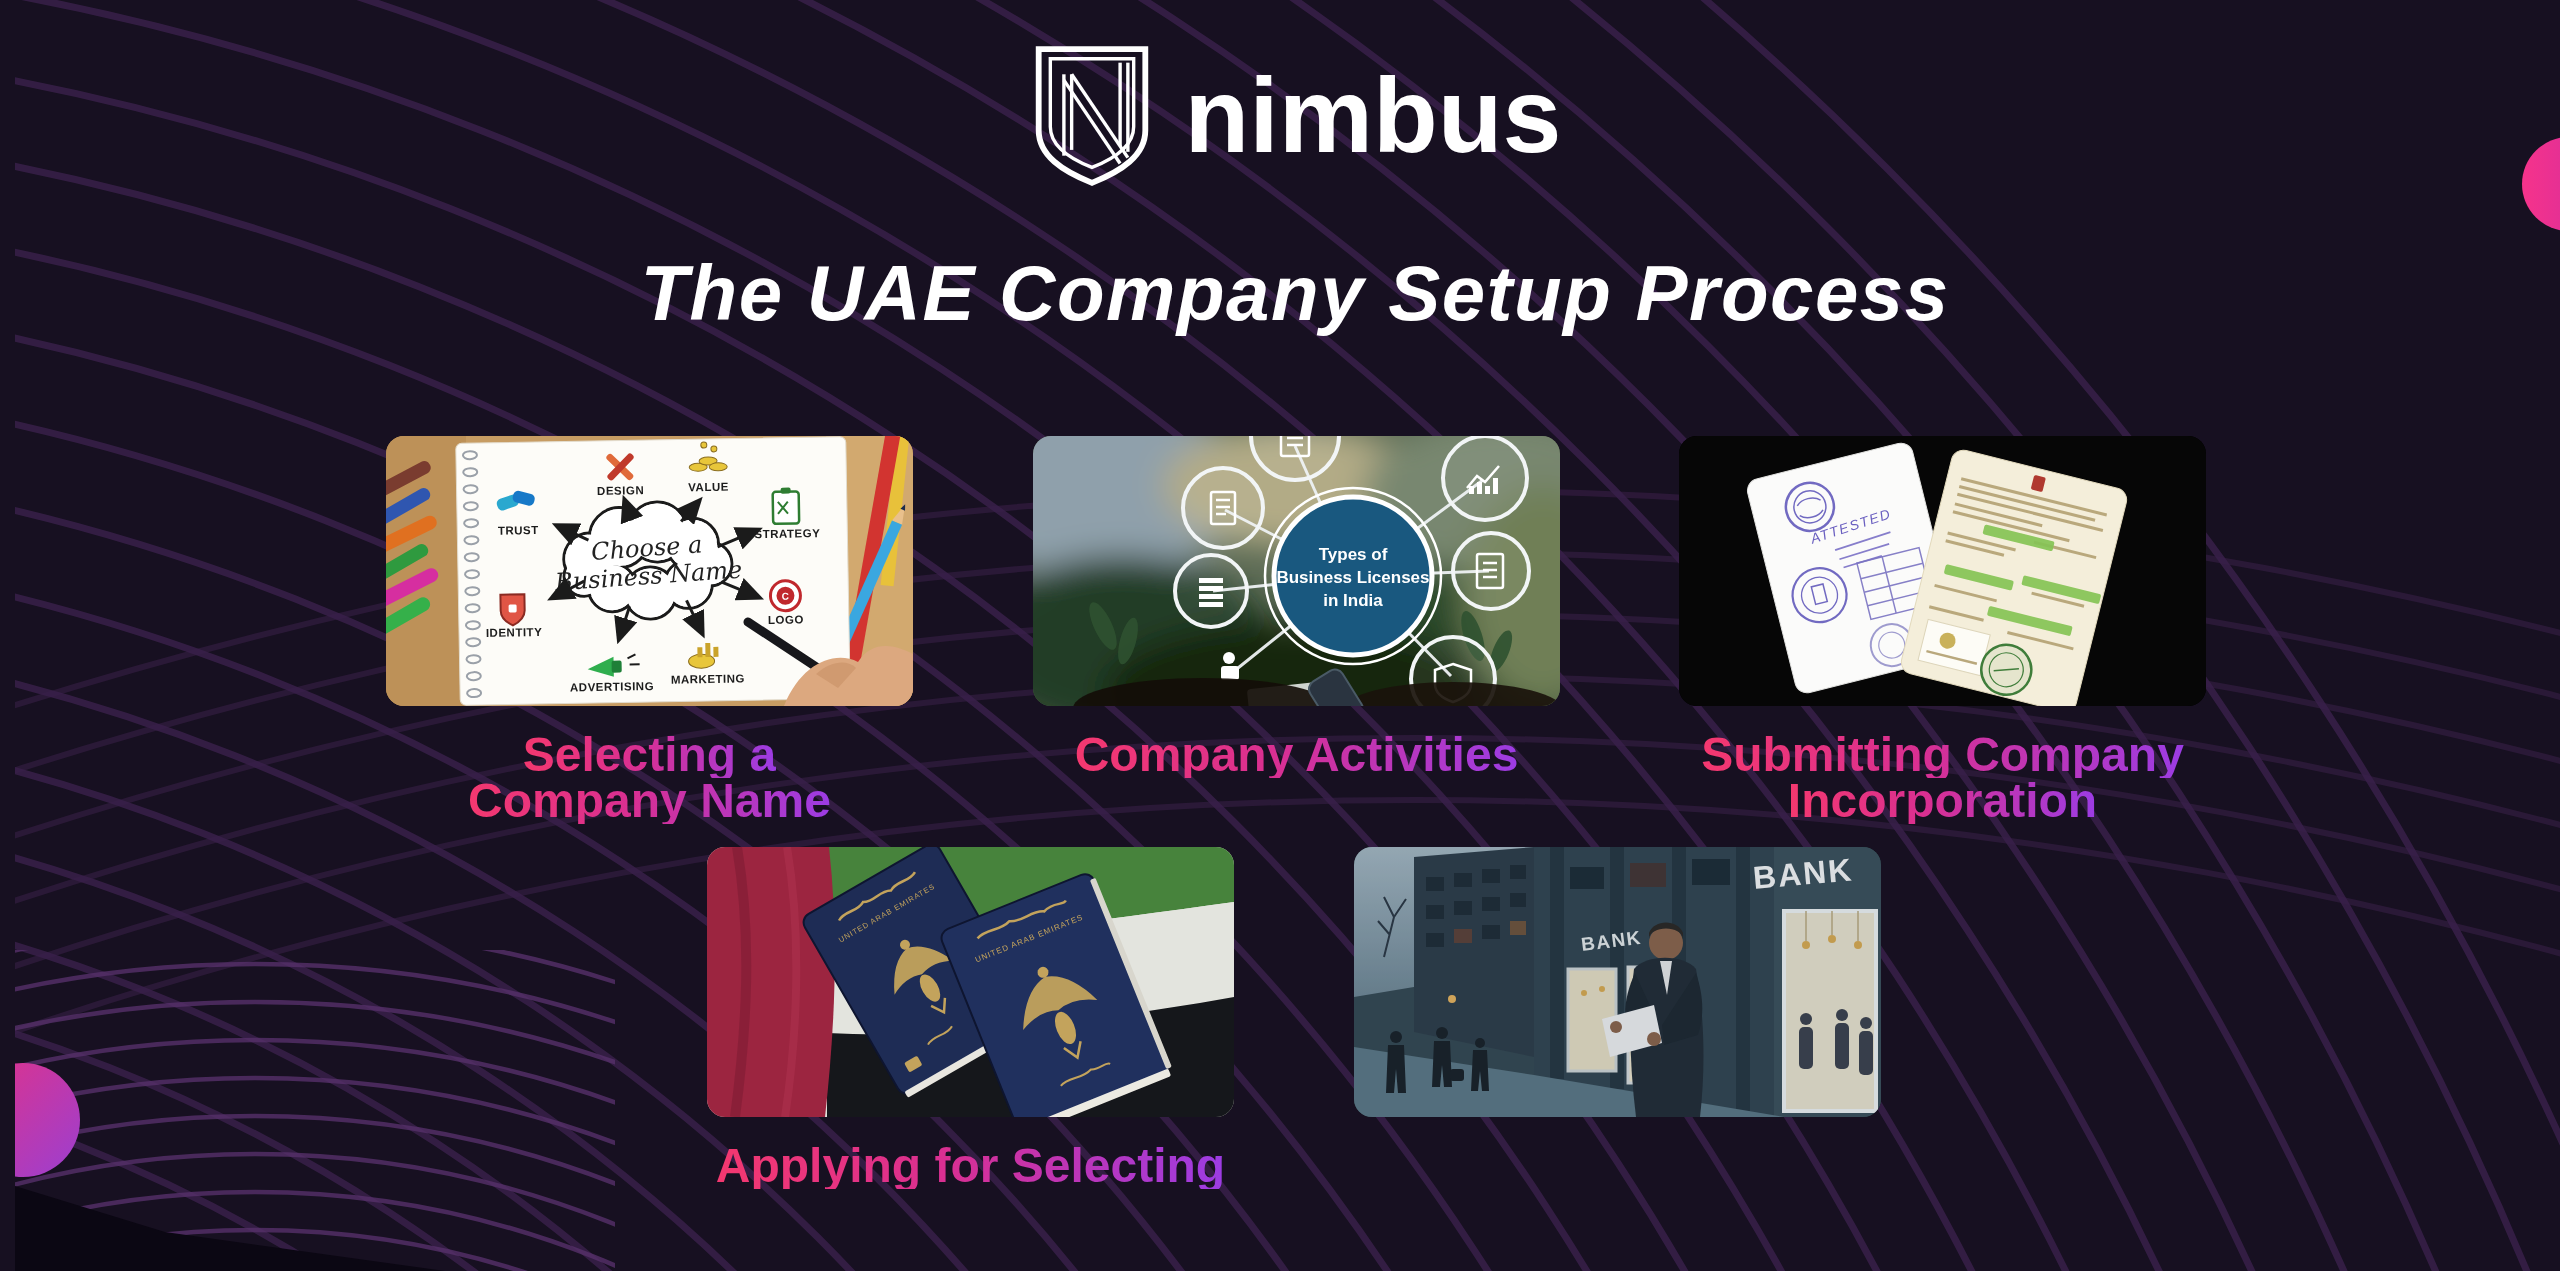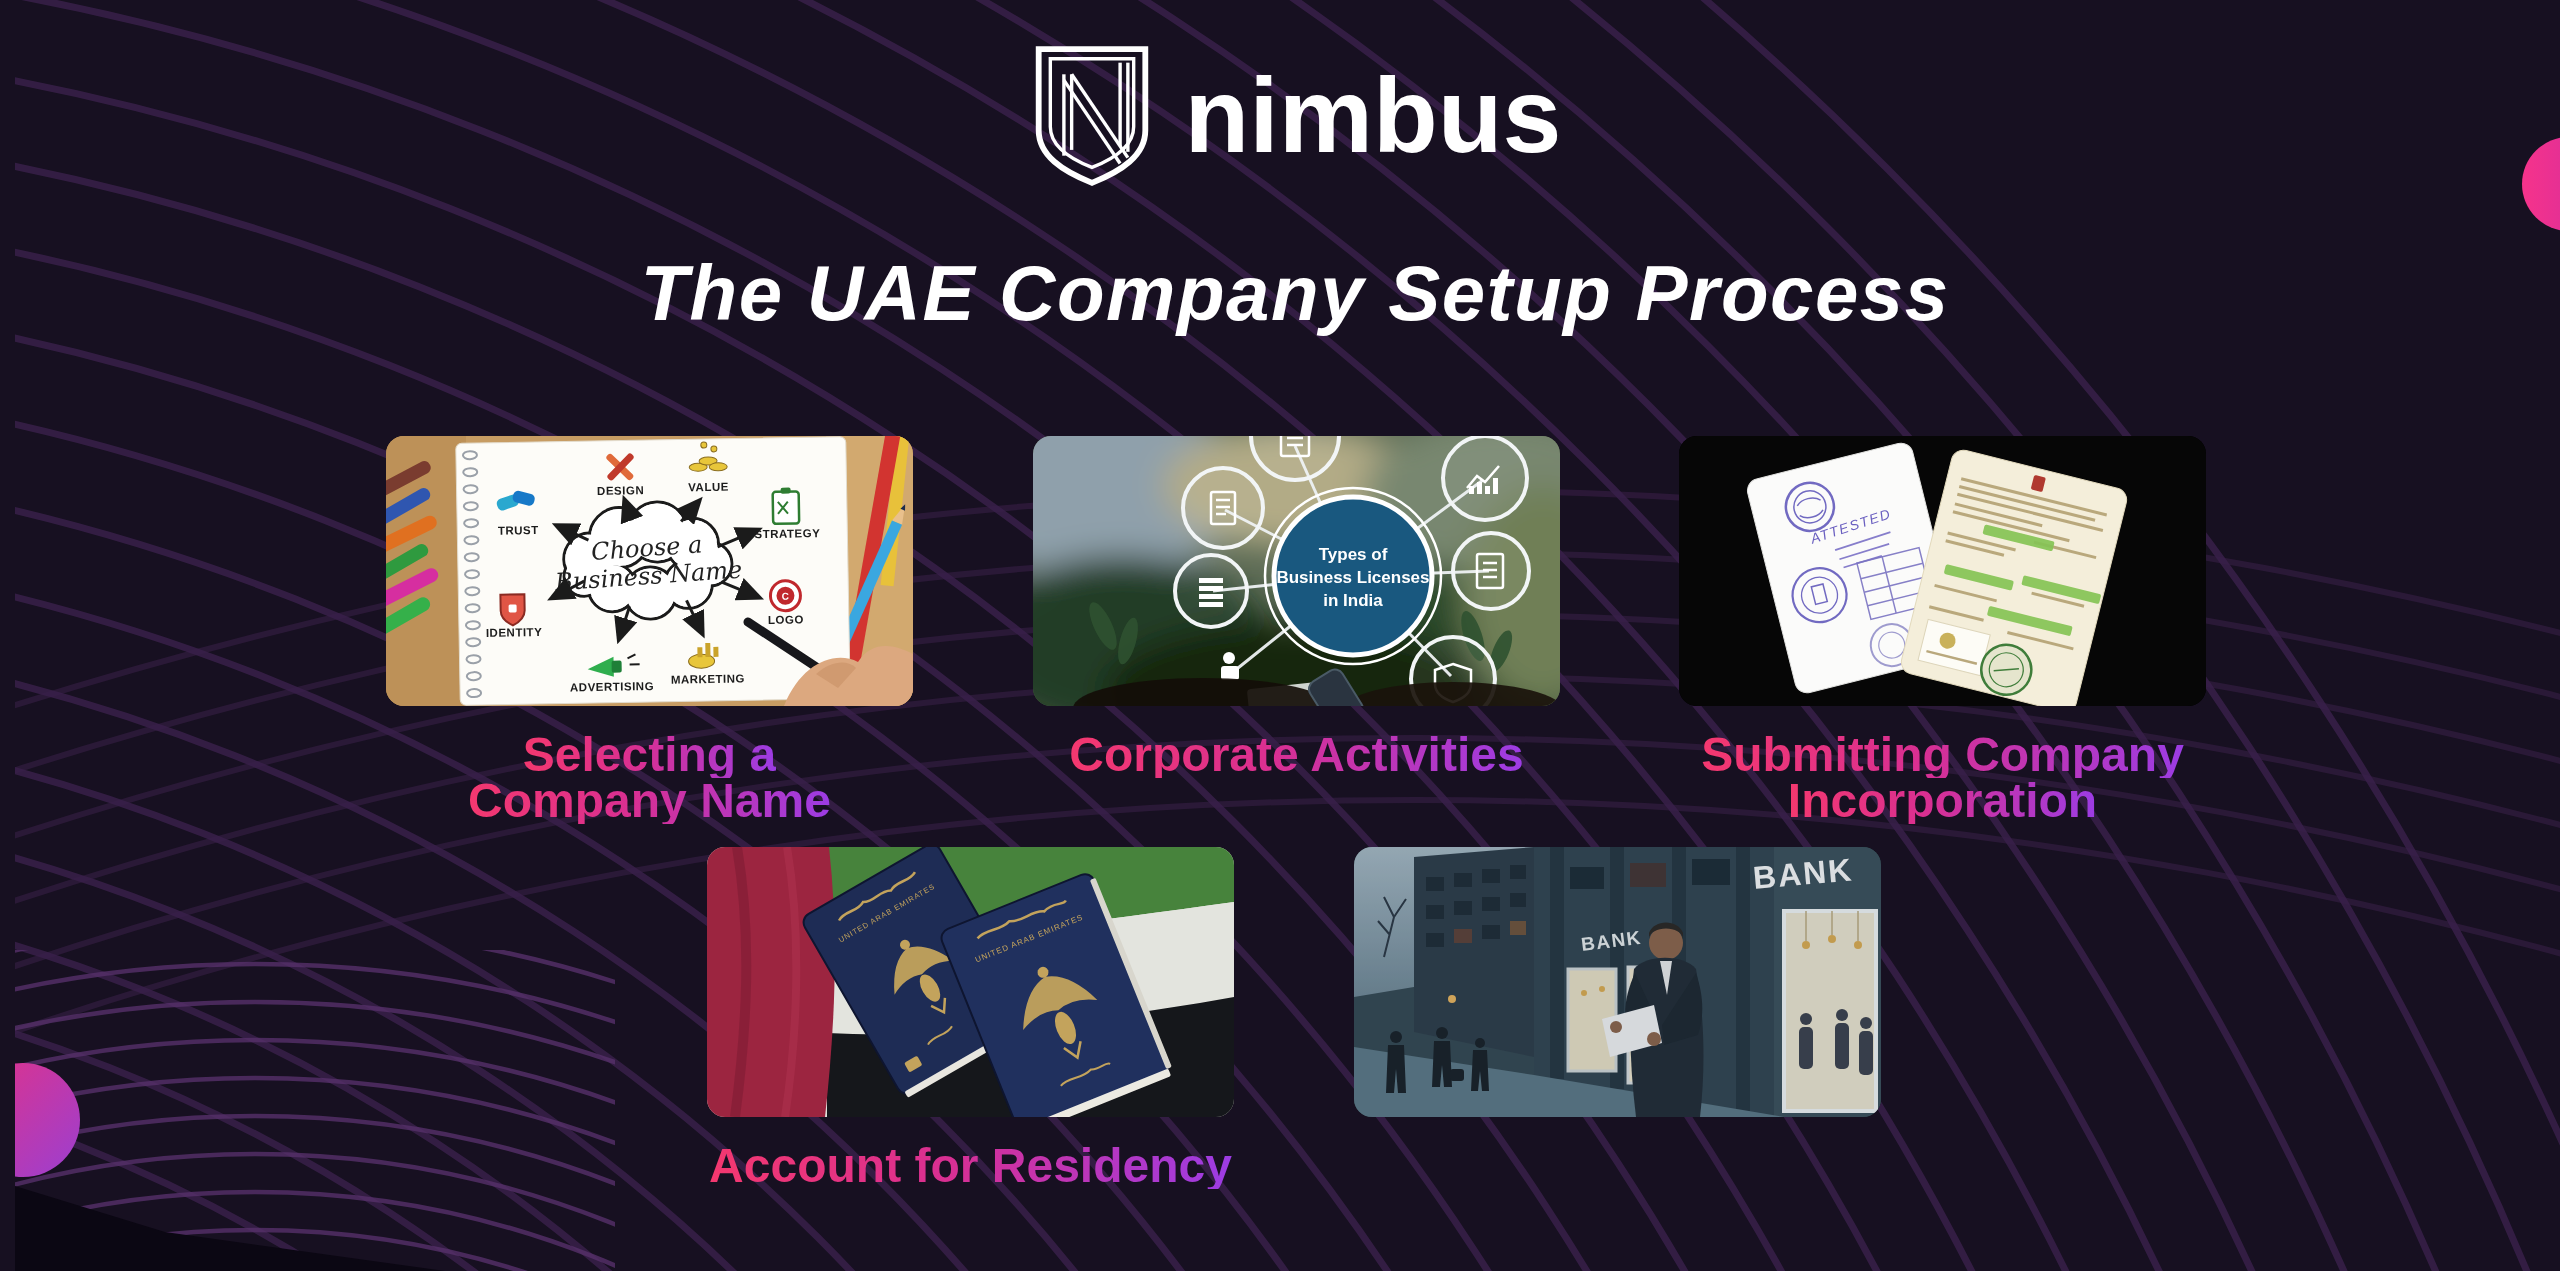--- a/index.html
+++ b/index.html
@@ -353,21 +353,21 @@
           </g>
           <g>
             <rect x="215" y="248" width="100" height="30" rx="4" fill="#cfd4cf" transform="rotate(-6 265 262)"></rect>
             <ellipse cx="170" cy="272" rx="130" ry="30" fill="#140d08" opacity="0.92"></ellipse>
             <ellipse cx="420" cy="274" rx="110" ry="28" fill="#1a120b" opacity="0.92"></ellipse>
             <rect x="284" y="236" width="38" height="54" rx="9" fill="#2a3440" stroke="#4a5a66" stroke-width="2" transform="rotate(-32 303 263)"></rect>
           </g>
         </svg>
       </div>
       <figcaption>
-        <div class="cap-row"><span class="cap-line">Corporate Activities</span></div>
+        <div class="cap-row"><span class="cap-line">Company Activities</span></div>
       </figcaption>
     </figure>
 
     <figure class="card" id="card3">
       <div class="thumb">
         <svg width="527" height="270" viewBox="0 0 527 270">
           <rect width="527" height="270" fill="#060606"></rect>
 
           <g transform="translate(175,132) rotate(-14)">
             <rect x="-85" y="-110" width="170" height="220" rx="12" fill="#fbfbfa" stroke="#e2e2e0"></rect>
@@ -483,21 +483,21 @@
               <path d="M-40,14 Q-24,-22 0,-27 Q24,-22 40,14 Q18,2 0,9 Q-18,2 -40,14 Z" fill="#c3a35c" opacity="0.95"></path>
               <ellipse cx="0" cy="28" rx="9" ry="17" fill="#c3a35c"></ellipse>
               <circle cx="0" cy="-32" r="5.5" fill="#c3a35c"></circle>
               <path d="M-9,46 L0,60 L9,46" stroke="#c3a35c" stroke-width="2.5" fill="none"></path>
             </g>
             <path d="M-26,80 C-16,74 -4,82 8,76 C16,80 24,74 28,78" stroke="#c3a35c" stroke-width="2" fill="none"></path>
           </g>
         </svg>
       </div>
       <figcaption>
-        <div class="cap-row"><span class="cap-line">Account for Residency</span></div>
+        <div class="cap-row"><span class="cap-line">Applying for Selecting</span></div>
       </figcaption>
     </figure>
 
     <figure class="card" id="card5">
       <div class="thumb">
         <svg width="527" height="270" viewBox="0 0 527 270">
           <defs>
             <linearGradient id="skyG" x1="0" y1="0" x2="0" y2="1">
               <stop offset="0" stop-color="#a4b6c0"></stop>
                 <stop offset="1" stop-color="#6f8693"></stop>

